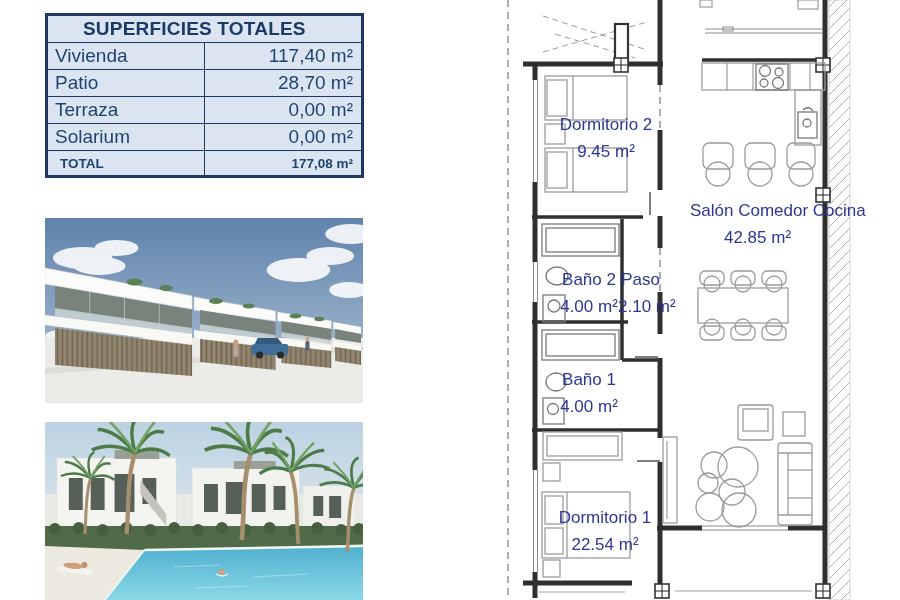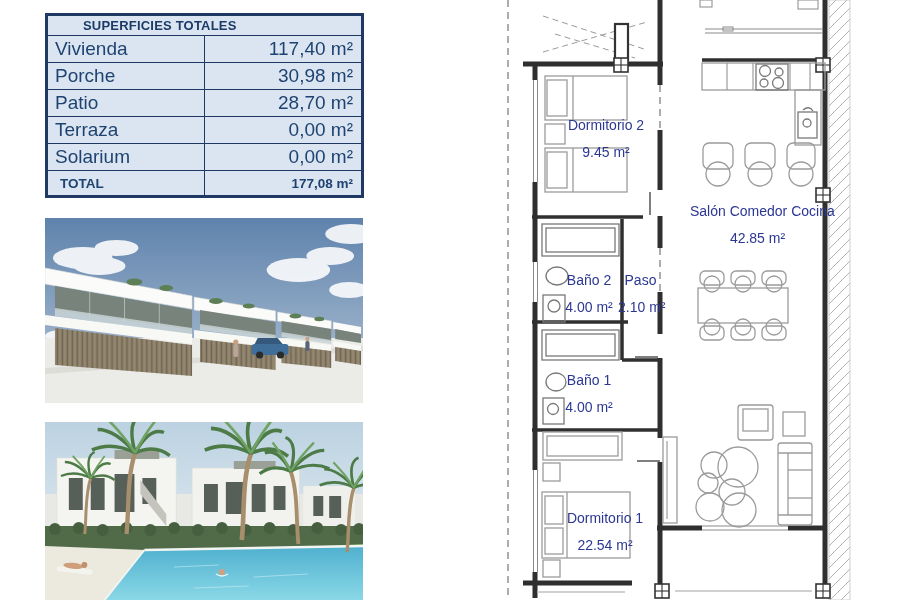--- a/index.html
+++ b/index.html
@@ -12,33 +12,33 @@
     position:absolute;left:45px;top:13px;width:319px;
     border-collapse:collapse;background:#fff;
     border:3px solid #1f3864;table-layout:fixed;
   }
   .surfaces-table td{
     background:#dbe5f2;border:1.5px solid #1f3864;
     color:#1f4370;font-size:19px;padding:2px 8px 2px 7px;
     height:22px;box-sizing:border-box;vertical-align:middle;
   }
   .surfaces-table tr.hdr td{
-    font-size:13px;font-weight:bold;height:18px;letter-spacing:.2px;color:#1c3a66;padding-left:35px;
+    font-size:19px;font-weight:bold;height:18px;letter-spacing:.2px;color:#1c3a66;padding-left:35px;
   }
   .surfaces-table td.val{text-align:right;}
   .surfaces-table tr.total td{font-weight:bold;font-size:13.5px;height:26px;padding-left:12px;}
   
   .photo{position:absolute;left:45px;overflow:hidden;background:#dfe5ea;}
   .photo svg{display:block;}
   
   .plan{position:absolute;left:495px;top:0;width:375px;height:600px;}
   .plan svg{position:absolute;left:0;top:0;}
   .room-label{
     position:absolute;text-align:center;color:#2c3794;
-    font-size:14px;line-height:12.5px;white-space:nowrap;
+    font-size:17px;line-height:12.5px;white-space:nowrap;
   }
   .room-label .area{display:block;margin-top:14px;}
   
   .w{stroke:#2f2f2f;stroke-width:5;fill:none;}
   .w4{stroke:#2f2f2f;stroke-width:3.5;fill:none;}
   .furn{stroke:#9b9b9b;stroke-width:1.3;fill:none;}
   .fix{stroke:#787878;stroke-width:1.3;fill:none;}
   .thin{stroke:#8a8a8a;stroke-width:1;fill:none;}
   .lite{stroke:#c0c0c0;stroke-width:1.4;fill:none;}
   .dash{stroke:#777;stroke-width:1.2;fill:none;stroke-dasharray:7 5;}
@@ -51,24 +51,20 @@
 <body>
 
 <table class="surfaces-table">
   <tbody>
       <tr class="hdr">
     <td colspan="2">SUPERFICIES TOTALES</td>
   </tr>
   <tr>
     <td>Vivienda</td>
     <td class="val">117,40 m²</td>
-  </tr>
-  <tr>
-    <td>Porche</td>
-    <td class="val">30,98 m²</td>
   </tr>
   <tr>
     <td>Patio</td>
     <td class="val">28,70 m²</td>
   </tr>
   <tr>
     <td>Terraza</td>
     <td class="val">0,00 m²</td>
   </tr>
   <tr>

